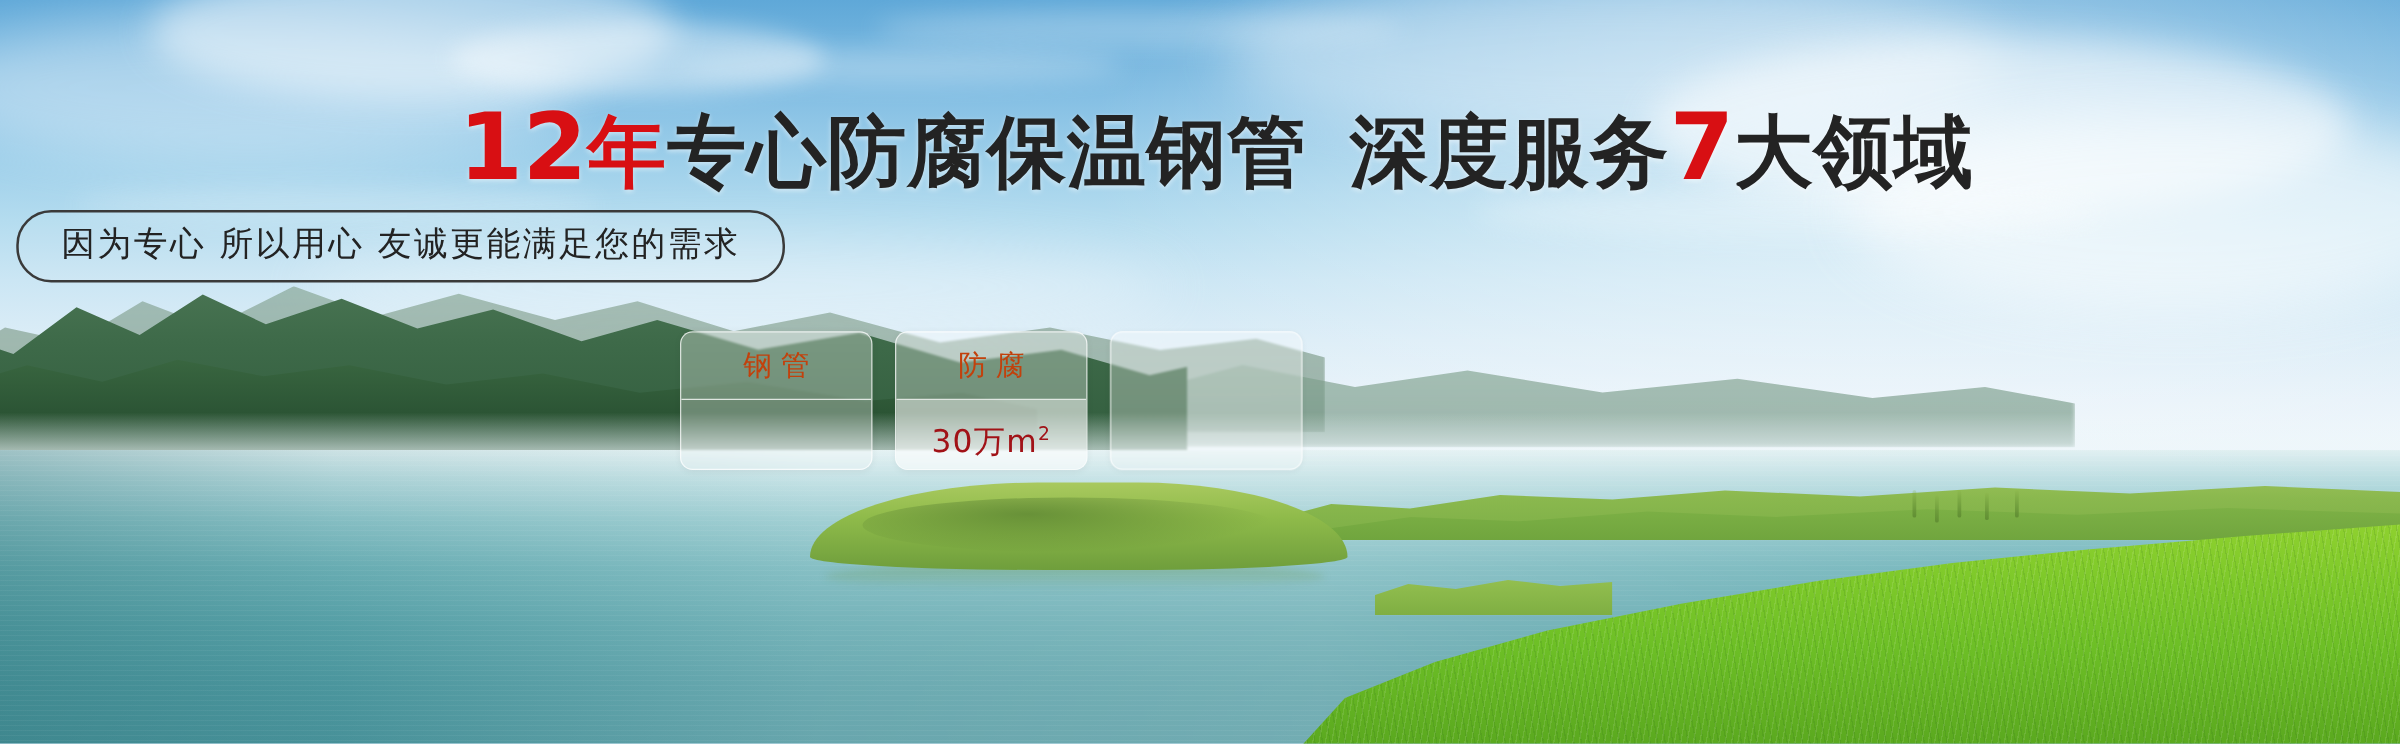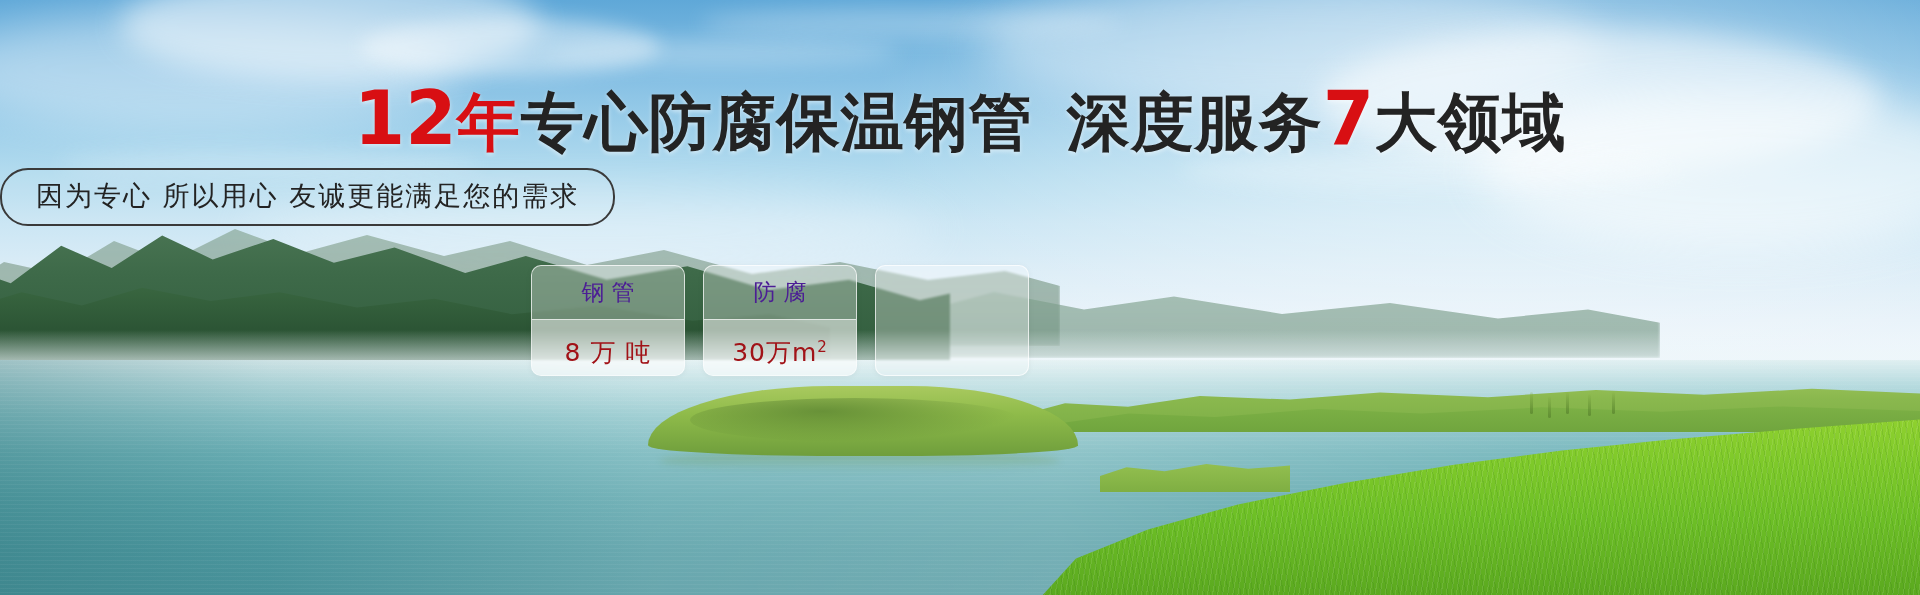--- a/index.html
+++ b/index.html
@@ -165,21 +165,21 @@
       rgba(30,90,20,.12) 0px,rgba(30,90,20,.12) 1px,
       rgba(0,0,0,0) 1px,rgba(0,0,0,0) 6px);
   }
   .bank-left{
     position:absolute;left:1100px;top:452px;width:190px;height:40px;
     background:linear-gradient(to bottom,#9cc64f,#7fae3c);
     clip-path:polygon(0% 60%,14% 38%,34% 48%,56% 30%,78% 42%,100% 34%,100% 100%,0% 100%);
     opacity:.95;
   }
   
-  .content{position:absolute;left:0;top:0;width:1880px;height:595px;}
+  .content{position:absolute;left:13px;top:0;width:1880px;height:595px;}
   .headline{
     position:absolute;left:0;top:80px;width:1920px;
     text-align:center;
     font-size:63px;line-height:76px;
     font-weight:bold;
     letter-spacing:1px;
     white-space:nowrap;
     font-family:"DejaVu Sans","Liberation Sans",sans-serif;
   }
   .headline .dark{
@@ -222,21 +222,21 @@
     background:rgba(255,255,255,.30);
     border:1px solid rgba(255,255,255,.72);
     border-radius:10px;
     backdrop-filter:blur(1px);
     overflow:hidden;
     box-shadow:0 1px 6px rgba(0,0,0,.05);
   }
   .card-title{
     height:53px;line-height:53px;
     text-align:center;
-    color:#4c1d95;
+    color:#c2410c;
     font-size:23px;
     letter-spacing:7px;
     text-indent:7px;
     border-bottom:1px solid rgba(255,255,255,.78);
     font-family:Liberation Serif, serif;
   }
   .card-value{
     height:55px;line-height:55px;
     text-align:center;
     color:#a11217;
@@ -300,21 +300,20 @@
     </div>
 
     <div class="subtitle-wrap">
       <div class="subtitle">因为专心 所以用心  友诚更能满足您的需求</div>
     </div>
 
     <div class="cards">
 
       <div class="card">
         <div class="card-title">钢管</div>
-        <div class="card-value"><span>8 万 吨</span><sup></sup></div>
       </div>
 
       <div class="card">
         <div class="card-title">防腐</div>
         <div class="card-value"><span>30万m</span><sup>2</sup></div>
       </div>
 
       <div class="card">
       </div>
 

